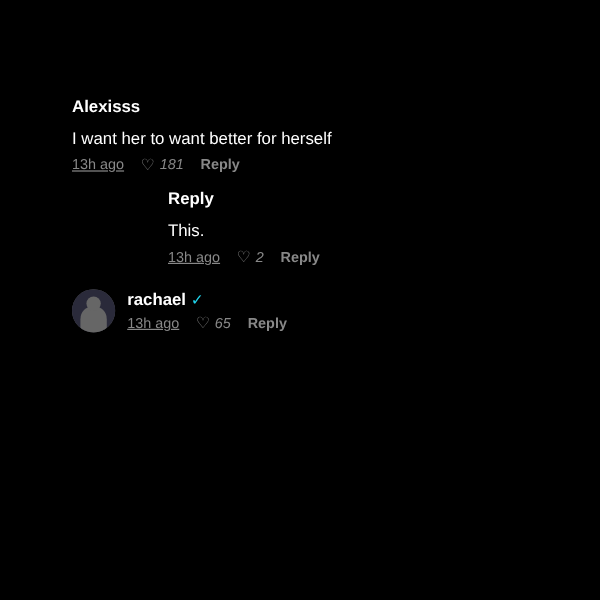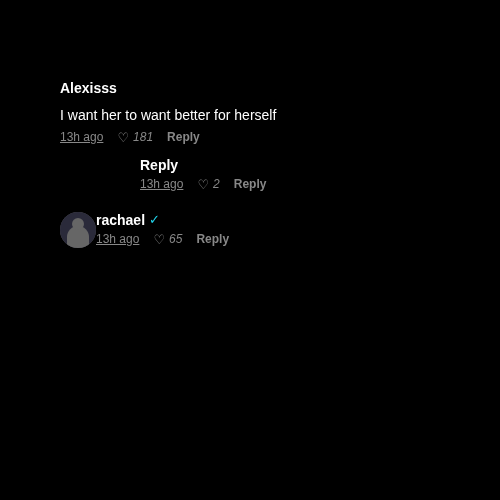--- a/index.html
+++ b/index.html
@@ -26,21 +26,21 @@
       padding: 80px 40px 36px 60px;
     }
 
     .comment {
       margin-bottom: 20px;
     }
 
     .comment-main {
       display: flex;
       align-items: flex-start;
-      gap: 0;
+      gap: 10px;
     }
 
     .avatar {
       width: 36px;
       height: 36px;
       border-radius: 50%;
       overflow: hidden;
       flex-shrink: 0;
       background: #555;
     }
@@ -183,20 +183,21 @@
         </div>
         <button class="reply-btn">Reply</button>
       </div>
     </div>
 
     <div class="nested-reply">
       <div class="comment-body">
         <div class="username-row">
           <span class="username">Reply</span>
         </div>
+        <div class="comment-text">This.</div>
         <div class="comment-meta">
           <span class="timestamp">13h ago</span>
           <div class="like-section">
             <span class="heart-icon">♡</span>
             <span class="like-count">2</span>
           </div>
           <button class="reply-btn">Reply</button>
         </div>
       </div>
     </div>

